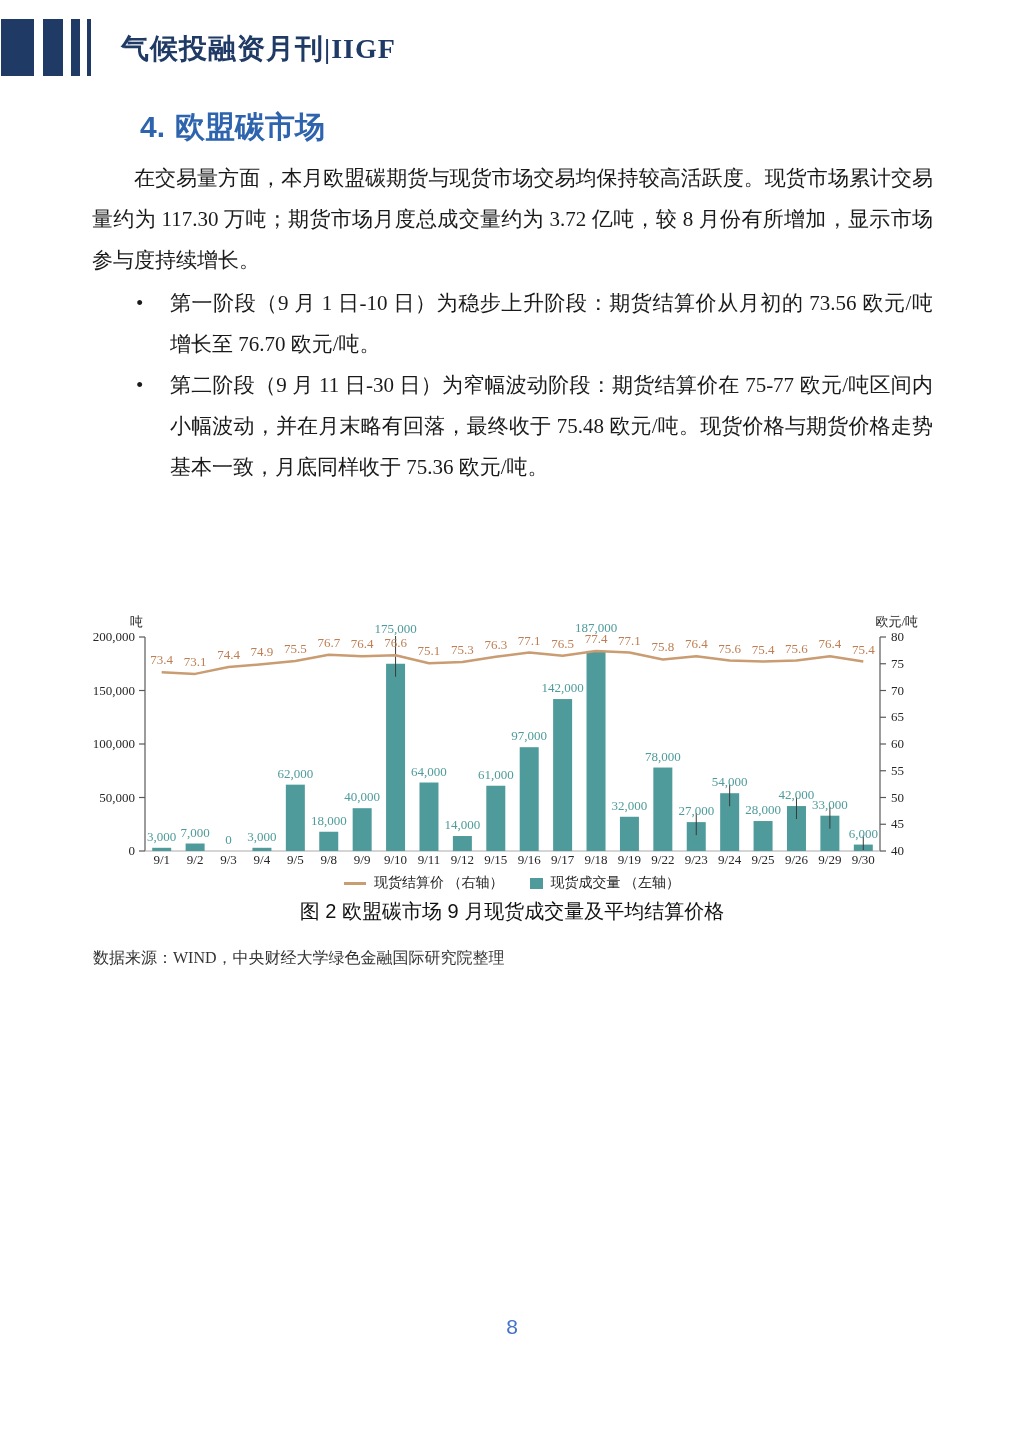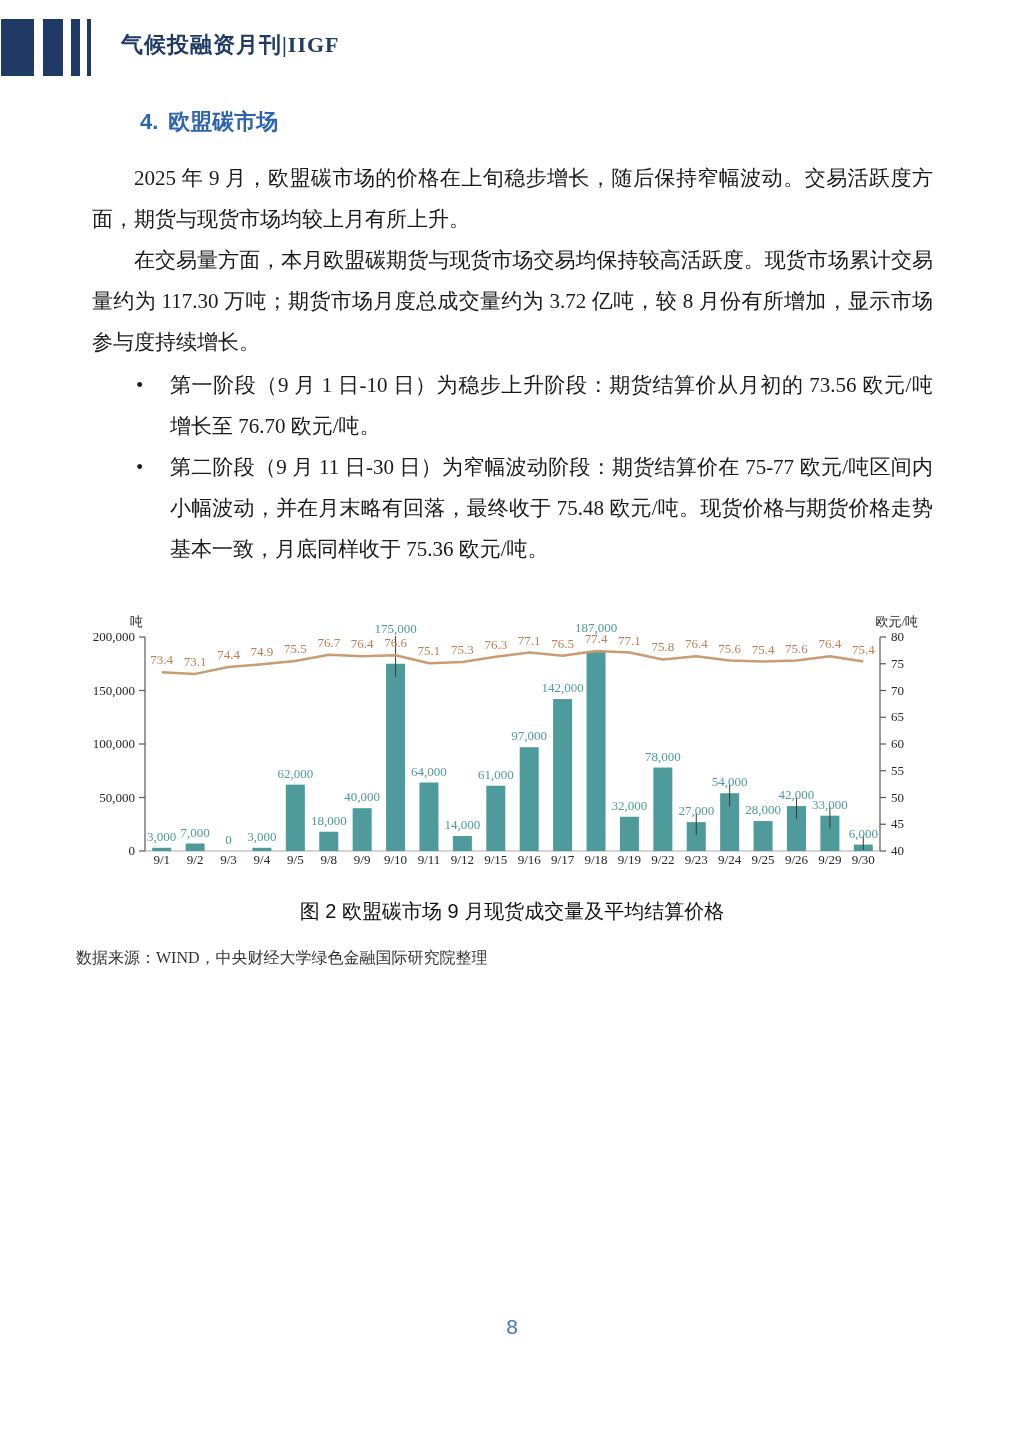--- a/index.html
+++ b/index.html
@@ -14,28 +14,28 @@
   }
   
   .logo{position:absolute;left:0;top:19px;height:57px;}
   .logo span{position:absolute;top:0;height:57px;background:var(--navy,#1f3a64);}
   .logo .b1{left:1px;width:33px;}
   .logo .b2{left:43px;width:20px;}
   .logo .b3{left:71px;width:9px;}
   .logo .b4{left:87px;width:4px;}
   .masthead{
     position:absolute;left:121px;top:30px;
-    font-size:22px;font-weight:bold;letter-spacing:1px;
+    font-size:28px;font-weight:bold;letter-spacing:1px;
     color:var(--navy,#1f3a64);
   }
   
   .section-heading{
     position:absolute;left:140px;top:107px;margin:0;
     font-family:"Liberation Sans","DejaVu Sans",sans-serif;
-    font-size:22px;font-weight:bold;color:var(--heading-blue,#2e64ae);
+    font-size:30px;font-weight:bold;color:var(--heading-blue,#2e64ae);
   }
   .section-heading .num{margin-right:10px;}
   
   .content{
     position:absolute;left:92px;top:158px;width:841px;
     font-size:21px;line-height:41px;text-align:justify;
   }
   .content p{margin:0;}
   .content p.indent{text-indent:2em;}
   .bullets{list-style:none;margin:2px 0 0 0;padding:0;}
@@ -52,21 +52,21 @@
   }
   .legend-item{display:flex;align-items:center;gap:8px;}
   .swatch-line{display:inline-block;width:22px;height:3px;background:var(--tan,#c99c72);}
   .swatch-bar{display:inline-block;width:13px;height:11px;background:var(--teal,#4f9b9b);}
   .figcaption{
     position:absolute;left:0;top:286px;width:1024px;
     text-align:center;font-weight:normal;font-size:20px;color:#111;
     font-family:"Liberation Sans","DejaVu Sans",sans-serif;
   }
   .source-note{
-    position:absolute;left:76px;top:948px;margin:0;
+    position:absolute;left:93px;top:948px;margin:0;
     font-size:16px;color:#333;
   }
   .page-number{
     position:absolute;left:0;top:1315px;width:1024px;
     text-align:center;font-size:21px;color:var(--page-num,#4472c4);
     font-family:"Liberation Sans","DejaVu Sans",sans-serif;
   }
 </style>
 </head>
 <body>
@@ -81,21 +81,20 @@
       <span class="b4"></span>
     </div>
     <div class="masthead">气候投融资月刊|IIGF</div>
   </header>
 
   <h2 class="section-heading">
     <span class="num">4.</span><span>欧盟碳市场</span>
   </h2>
 
   <div class="content">
-    <p class="indent">2025 年 9 月，欧盟碳市场的价格在上旬稳步增长，随后保持窄幅波动。交易活跃度方面，期货与现货市场均较上月有所上升。</p>
     <p class="indent">在交易量方面，本月欧盟碳期货与现货市场交易均保持较高活跃度。现货市场累计交易量约为 117.30 万吨；期货市场月度总成交量约为 3.72 亿吨，较 8 月份有所增加，显示市场参与度持续增长。</p>
     <ul class="bullets">
       <li>
         <span class="bullet-mark">•</span>
         <span>第一阶段（9 月 1 日-10 日）为稳步上升阶段：期货结算价从月初的 73.56 欧元/吨增长至 76.70 欧元/吨。</span>
       </li>
       <li>
         <span class="bullet-mark">•</span>
         <span>第二阶段（9 月 11 日-30 日）为窄幅波动阶段：期货结算价在 75-77 欧元/吨区间内小幅波动，并在月末略有回落，最终收于 75.48 欧元/吨。现货价格与期货价格走势基本一致，月底同样收于 75.36 欧元/吨。</span>
       </li>
@@ -225,20 +224,30 @@
         <text x="596.0227272727273" y="30.909999999999968" text-anchor="middle" font-size="13" fill="#be7d52">77.4</text>
         <text x="629.4318181818181" y="32.515000000000015" text-anchor="middle" font-size="13" fill="#be7d52">77.1</text>
         <text x="662.840909090909" y="39.47000000000003" text-anchor="middle" font-size="13" fill="#be7d52">75.8</text>
         <text x="696.25" y="36.25999999999996" text-anchor="middle" font-size="13" fill="#be7d52">76.4</text>
         <text x="729.6590909090909" y="40.54000000000002" text-anchor="middle" font-size="13" fill="#be7d52">75.6</text>
         <text x="763.0681818181818" y="41.609999999999985" text-anchor="middle" font-size="13" fill="#be7d52">75.4</text>
         <text x="796.4772727272726" y="40.54000000000002" text-anchor="middle" font-size="13" fill="#be7d52">75.6</text>
         <text x="829.8863636363636" y="36.25999999999996" text-anchor="middle" font-size="13" fill="#be7d52">76.4</text>
         <text x="863.2954545454545" y="41.609999999999985" text-anchor="middle" font-size="13" fill="#be7d52">75.4</text>
       </svg>
+    <div class="legend">
+      <span class="legend-item">
+        <span class="swatch-line"></span>
+        <span>现货结算价 （右轴）</span>
+      </span>
+      <span class="legend-item">
+        <span class="swatch-bar"></span>
+        <span>现货成交量 （左轴）</span>
+      </span>
+    </div>
     <div class="figcaption">图 2 欧盟碳市场 9 月现货成交量及平均结算价格</div>
   </div>
 
   <p class="source-note">数据来源：WIND，中央财经大学绿色金融国际研究院整理</p>
 
   <div class="page-number">8</div>
 
 </div>
 
 </body></html>

